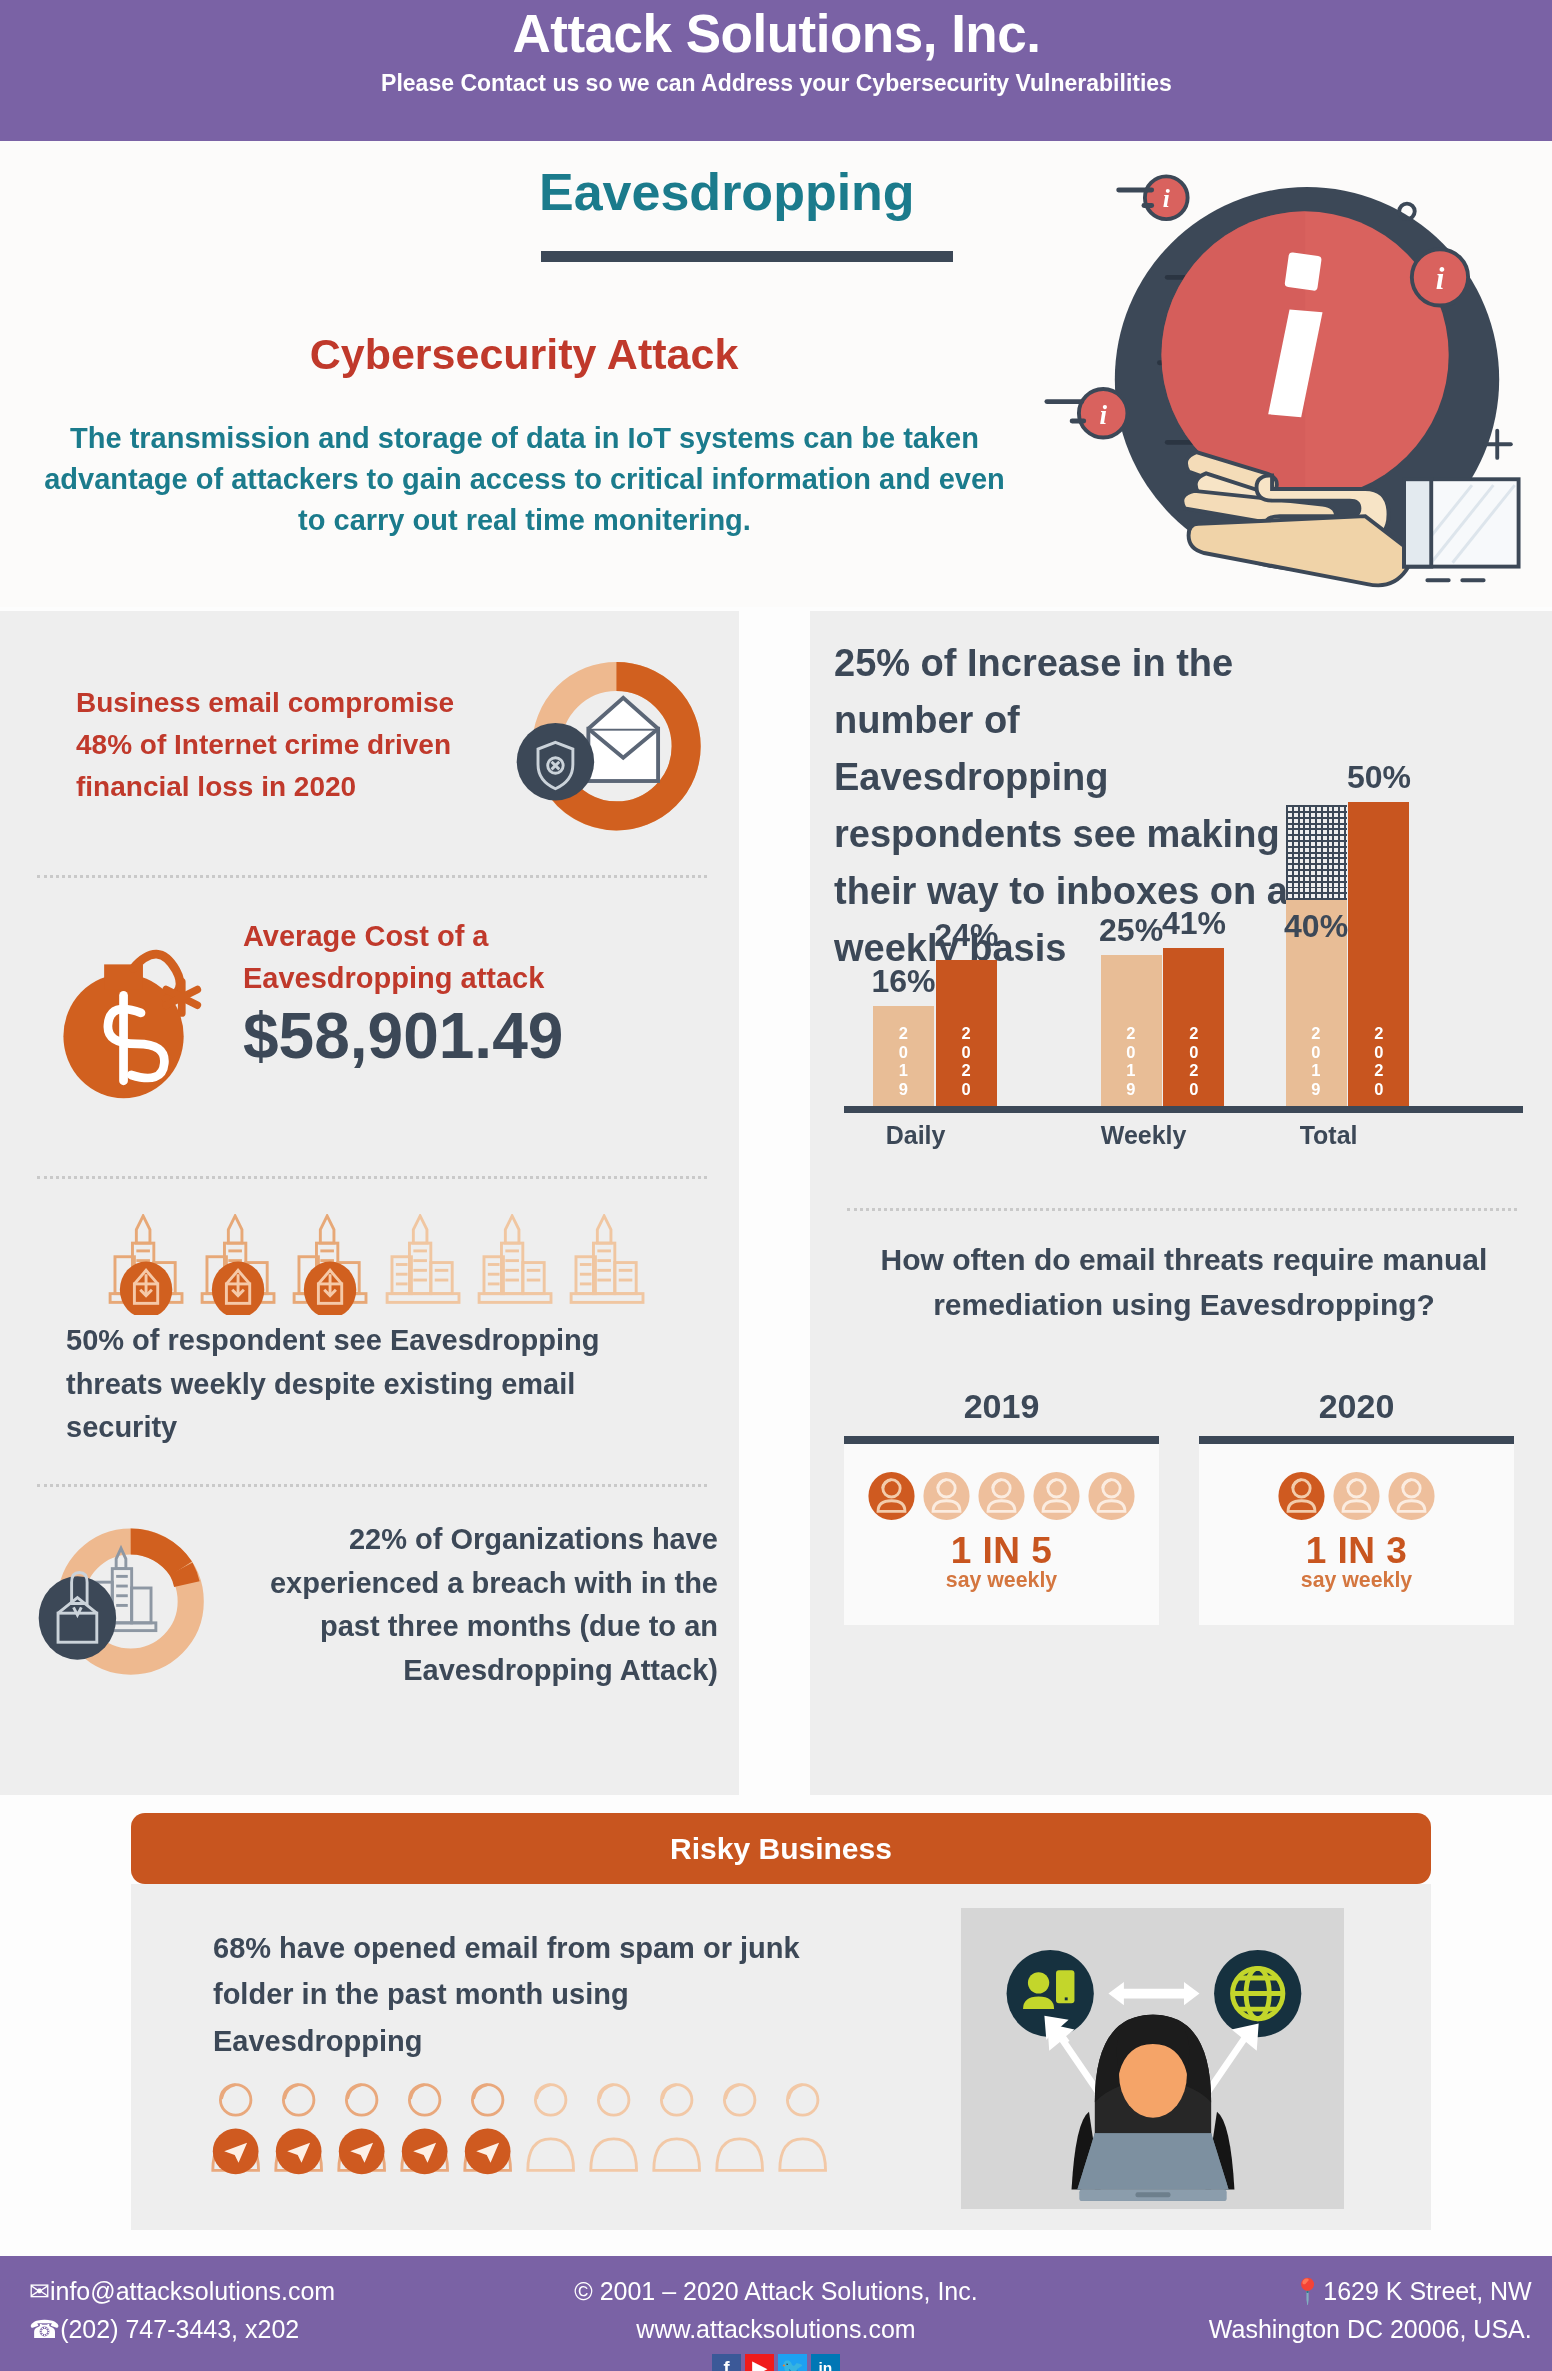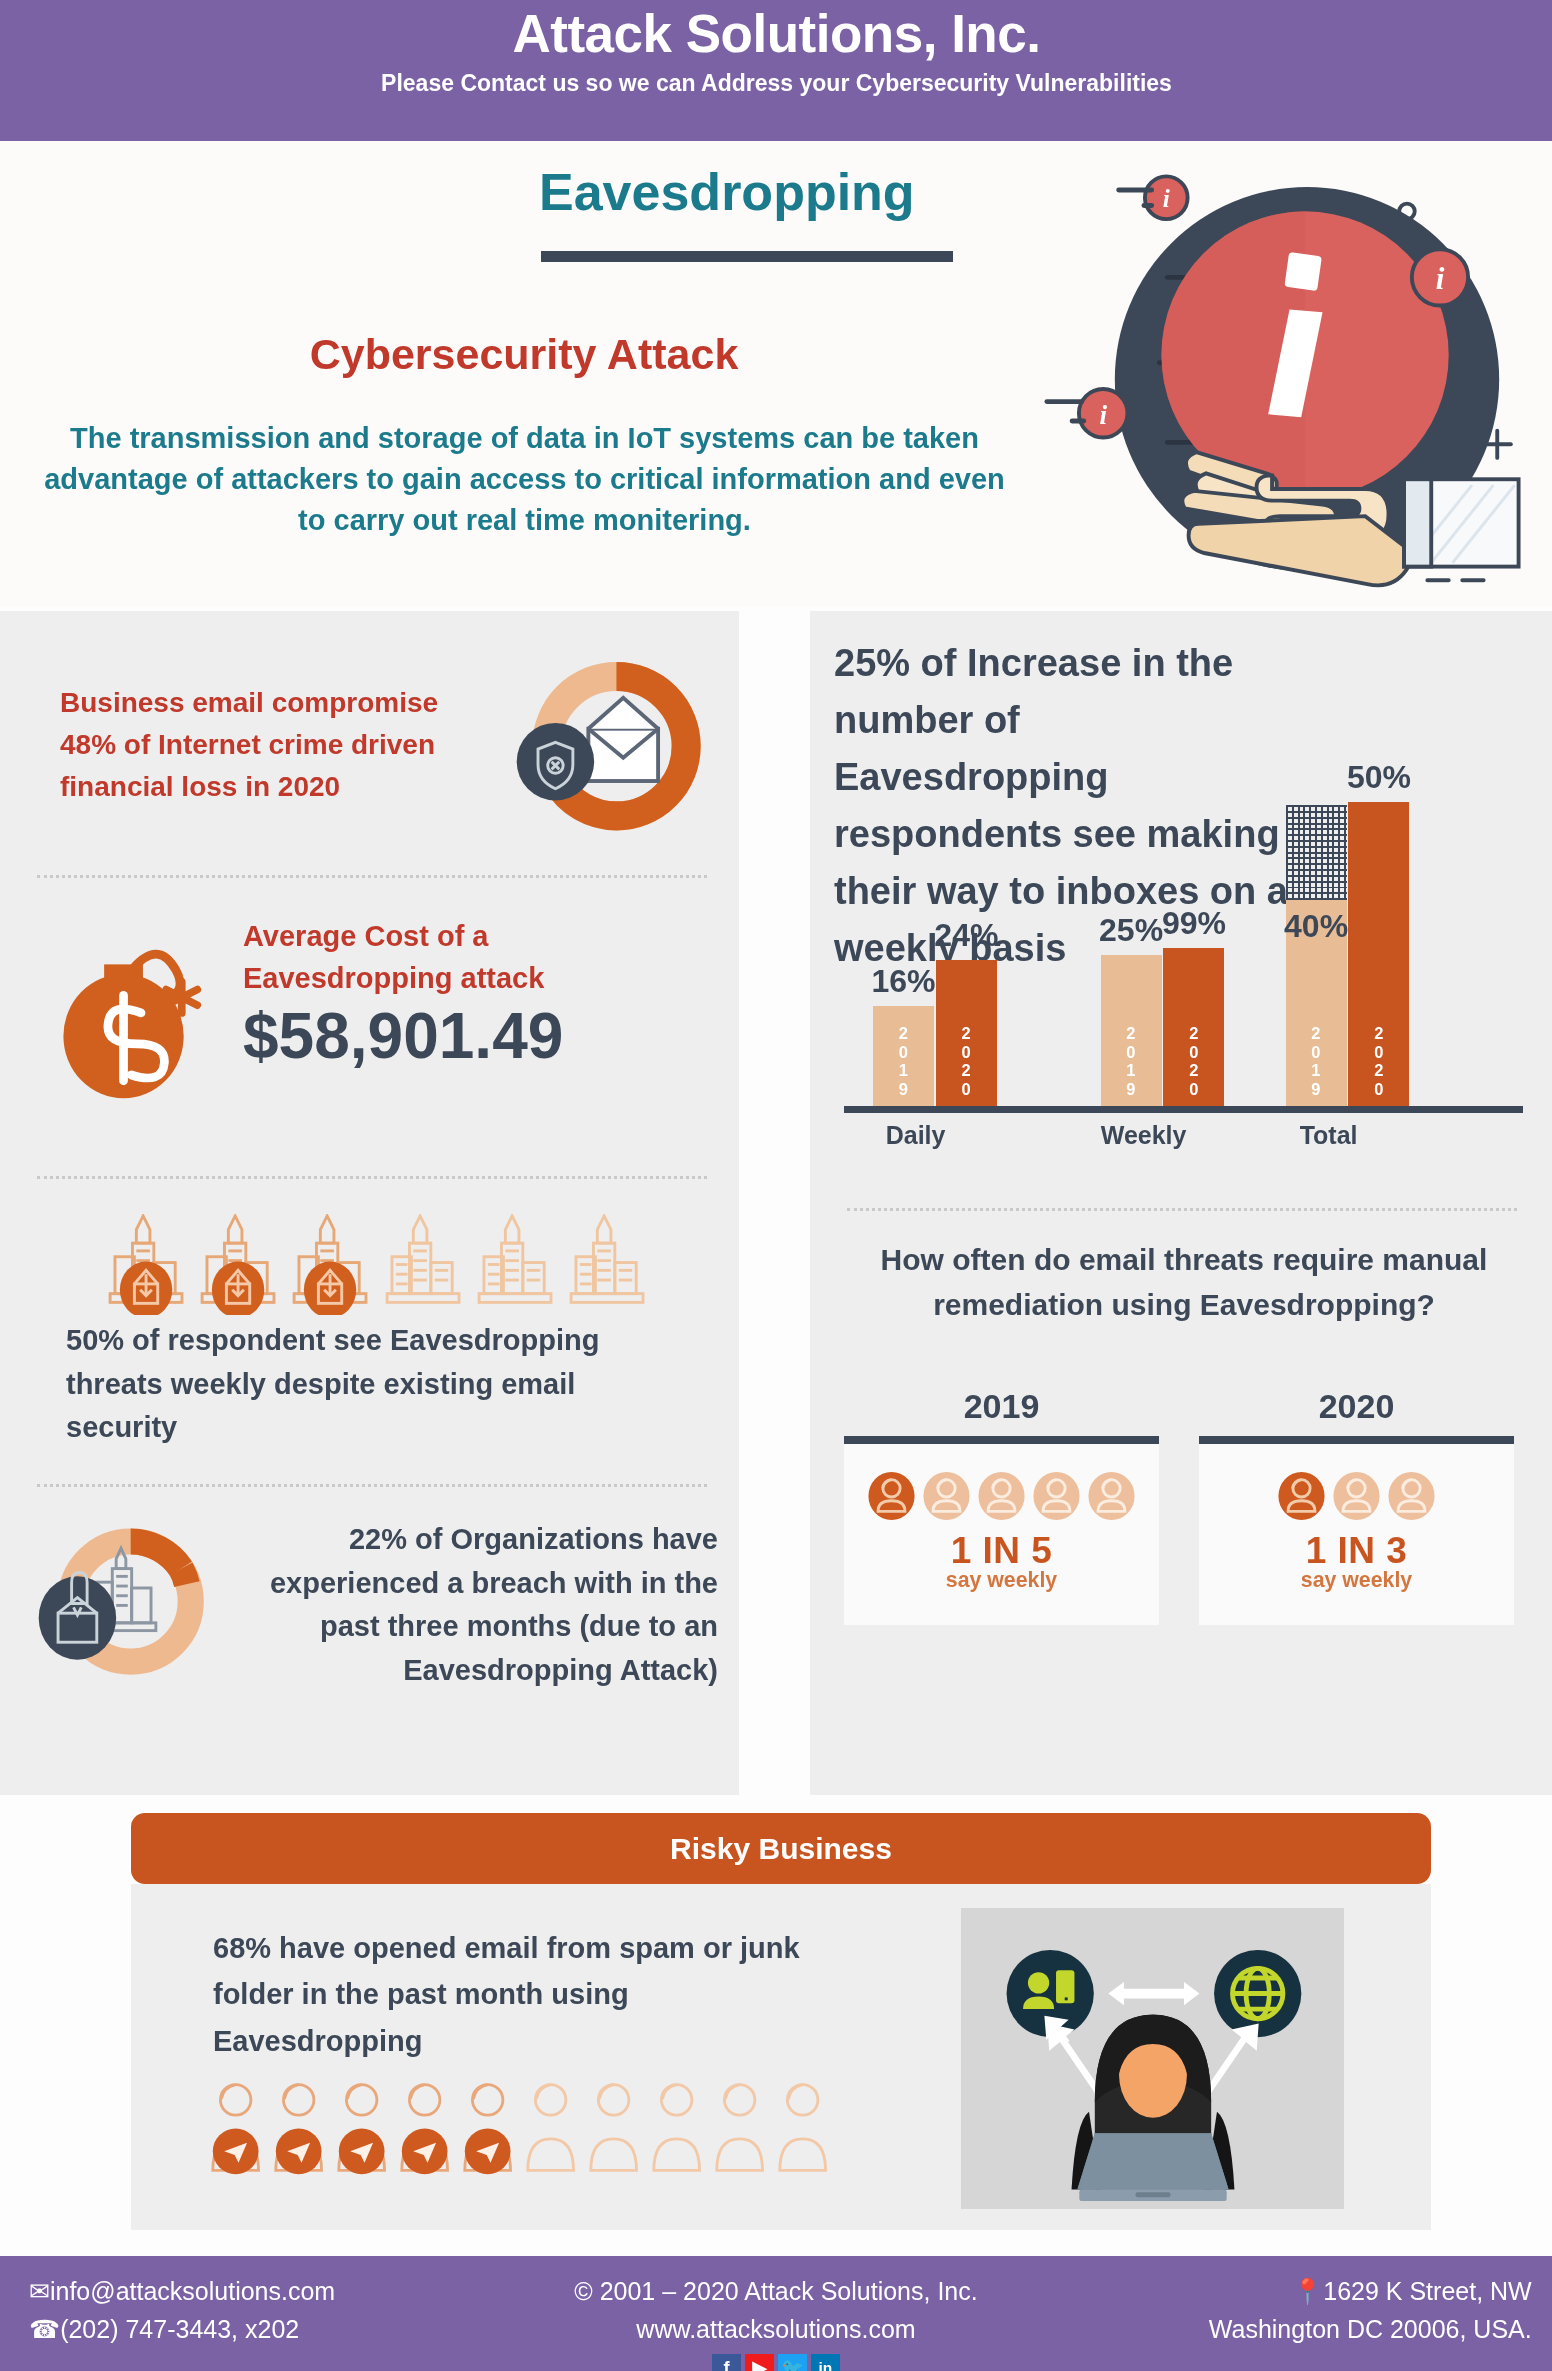--- a/index.html
+++ b/index.html
@@ -43,21 +43,21 @@
 
   
   .colL { position:absolute; left:0px;   top:611px; width:739px;  height:1184px; background:#eeeeee; }
   .colR { position:absolute; left:810px; top:611px; width:742px;  height:1184px; background:#eeeeee; }
 
   .dotrule { border-top:3.9px dotted #c9c9c9; height:0; }
 
   
   .bec { position:absolute; left:0; top:24px; width:739px; height:228px; }
   .bec-text {
-    position:absolute; left:60px; top:47px; width:427px;
+    position:absolute; left:76px; top:47px; width:427px;
     font-size:28px; font-weight:bold; color:#c0392b; line-height:1.5;
   }
   .bec-art { position:absolute; left:495px; top:24px; width:209px; height:184px; }
 
   .d1 { position:absolute; left:37px; top:264px; width:670px; }
 
   
   .cost-art { position:absolute; left:44px; top:301px; width:194px; height:194px; }
   .cost-title {
     position:absolute; left:243px; top:304px; width:417px;
@@ -456,21 +456,21 @@
             <div class="yr">2<br>0<br>2<br>0</div>
           </div>
         </div>
 
         <div class="grp" style="left:247px;">
           <div class="bar y19" style="height:151px;">
             <div class="pct">25%</div>
             <div class="yr">2<br>0<br>1<br>9</div>
           </div>
           <div class="bar y20" style="height:158px;">
-            <div class="pct">99%</div>
+            <div class="pct">41%</div>
             <div class="yr">2<br>0<br>2<br>0</div>
           </div>
         </div>
 
         <div class="grp" style="left:432px;">
           <div class="bar y19" style="height:243px;">
             <div class="hatch" style="left:0;top:-58px;height:95px;"></div>
 
             <div class="pct inside">40%</div>
             <div class="yr">2<br>0<br>1<br>9</div>

